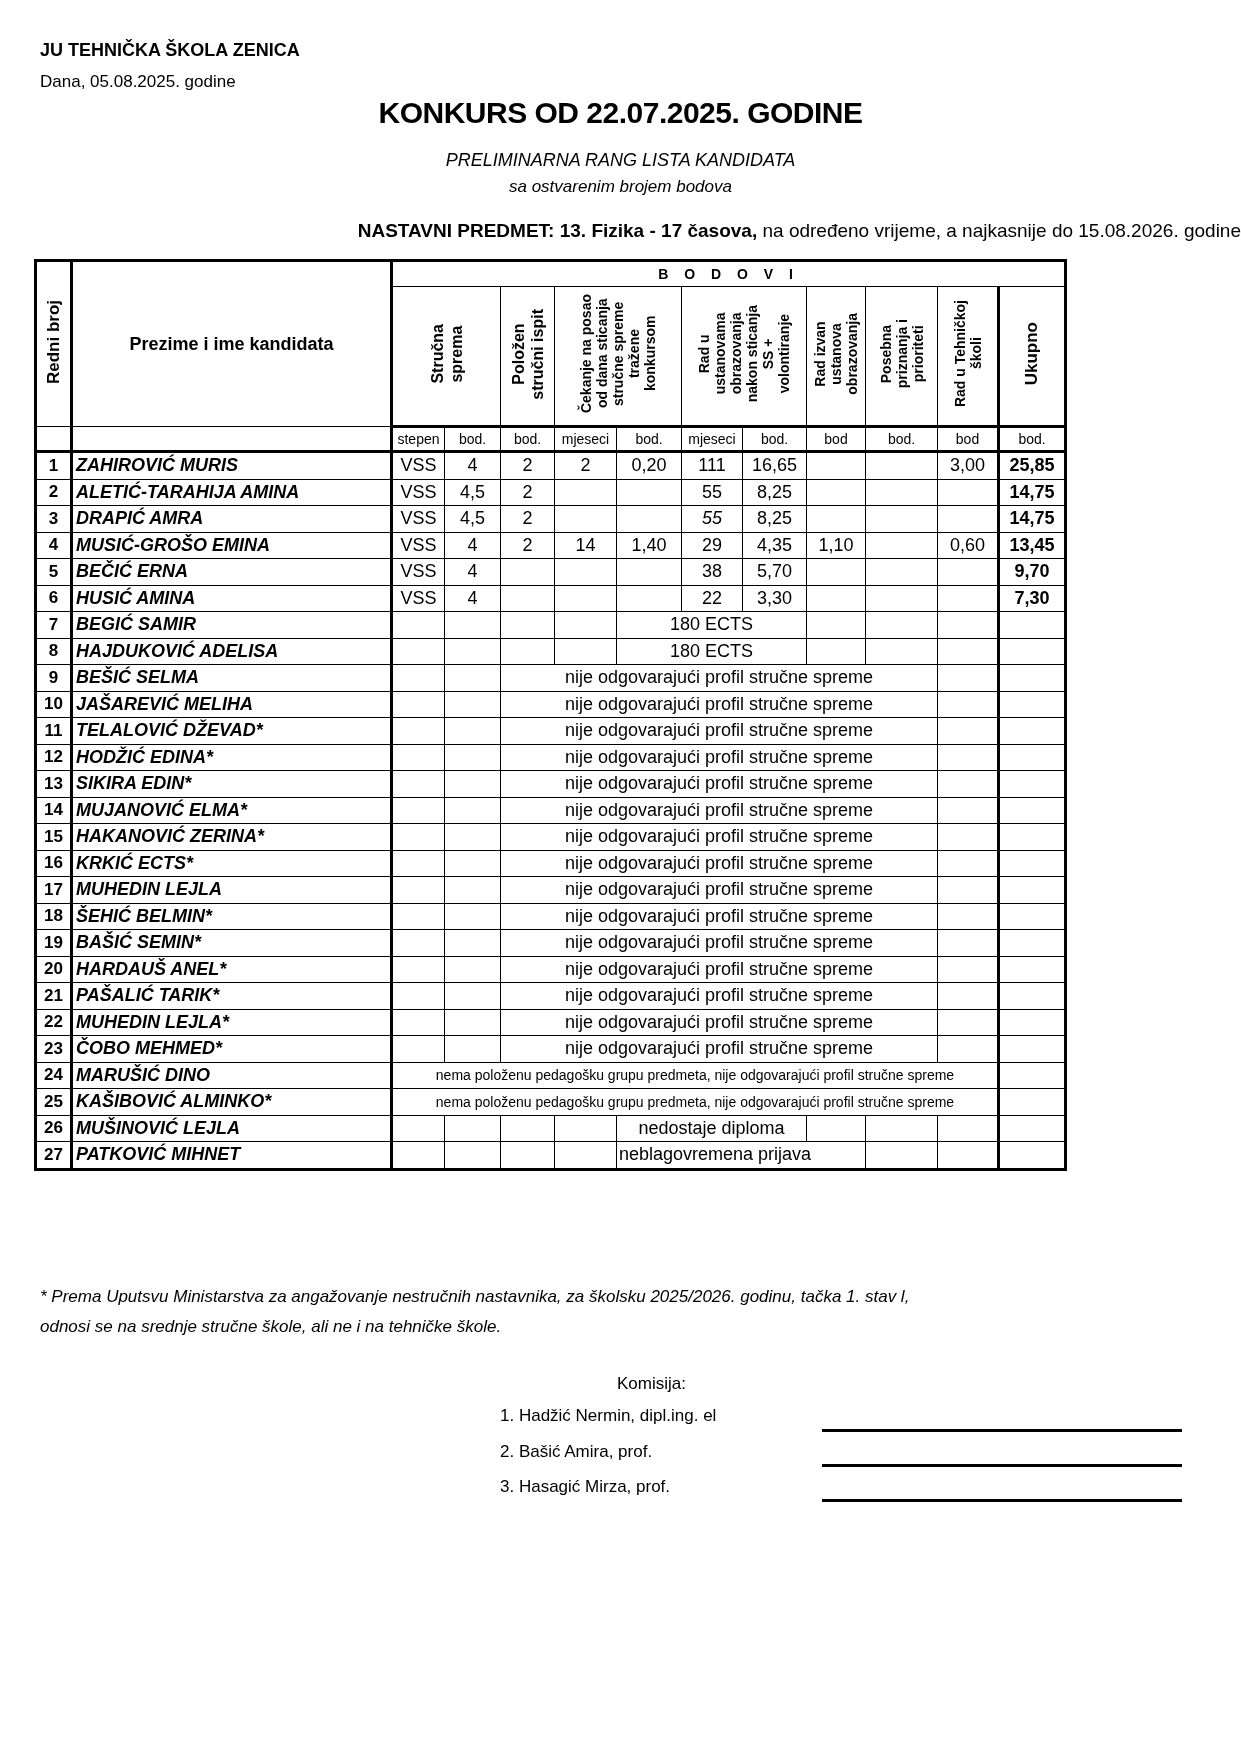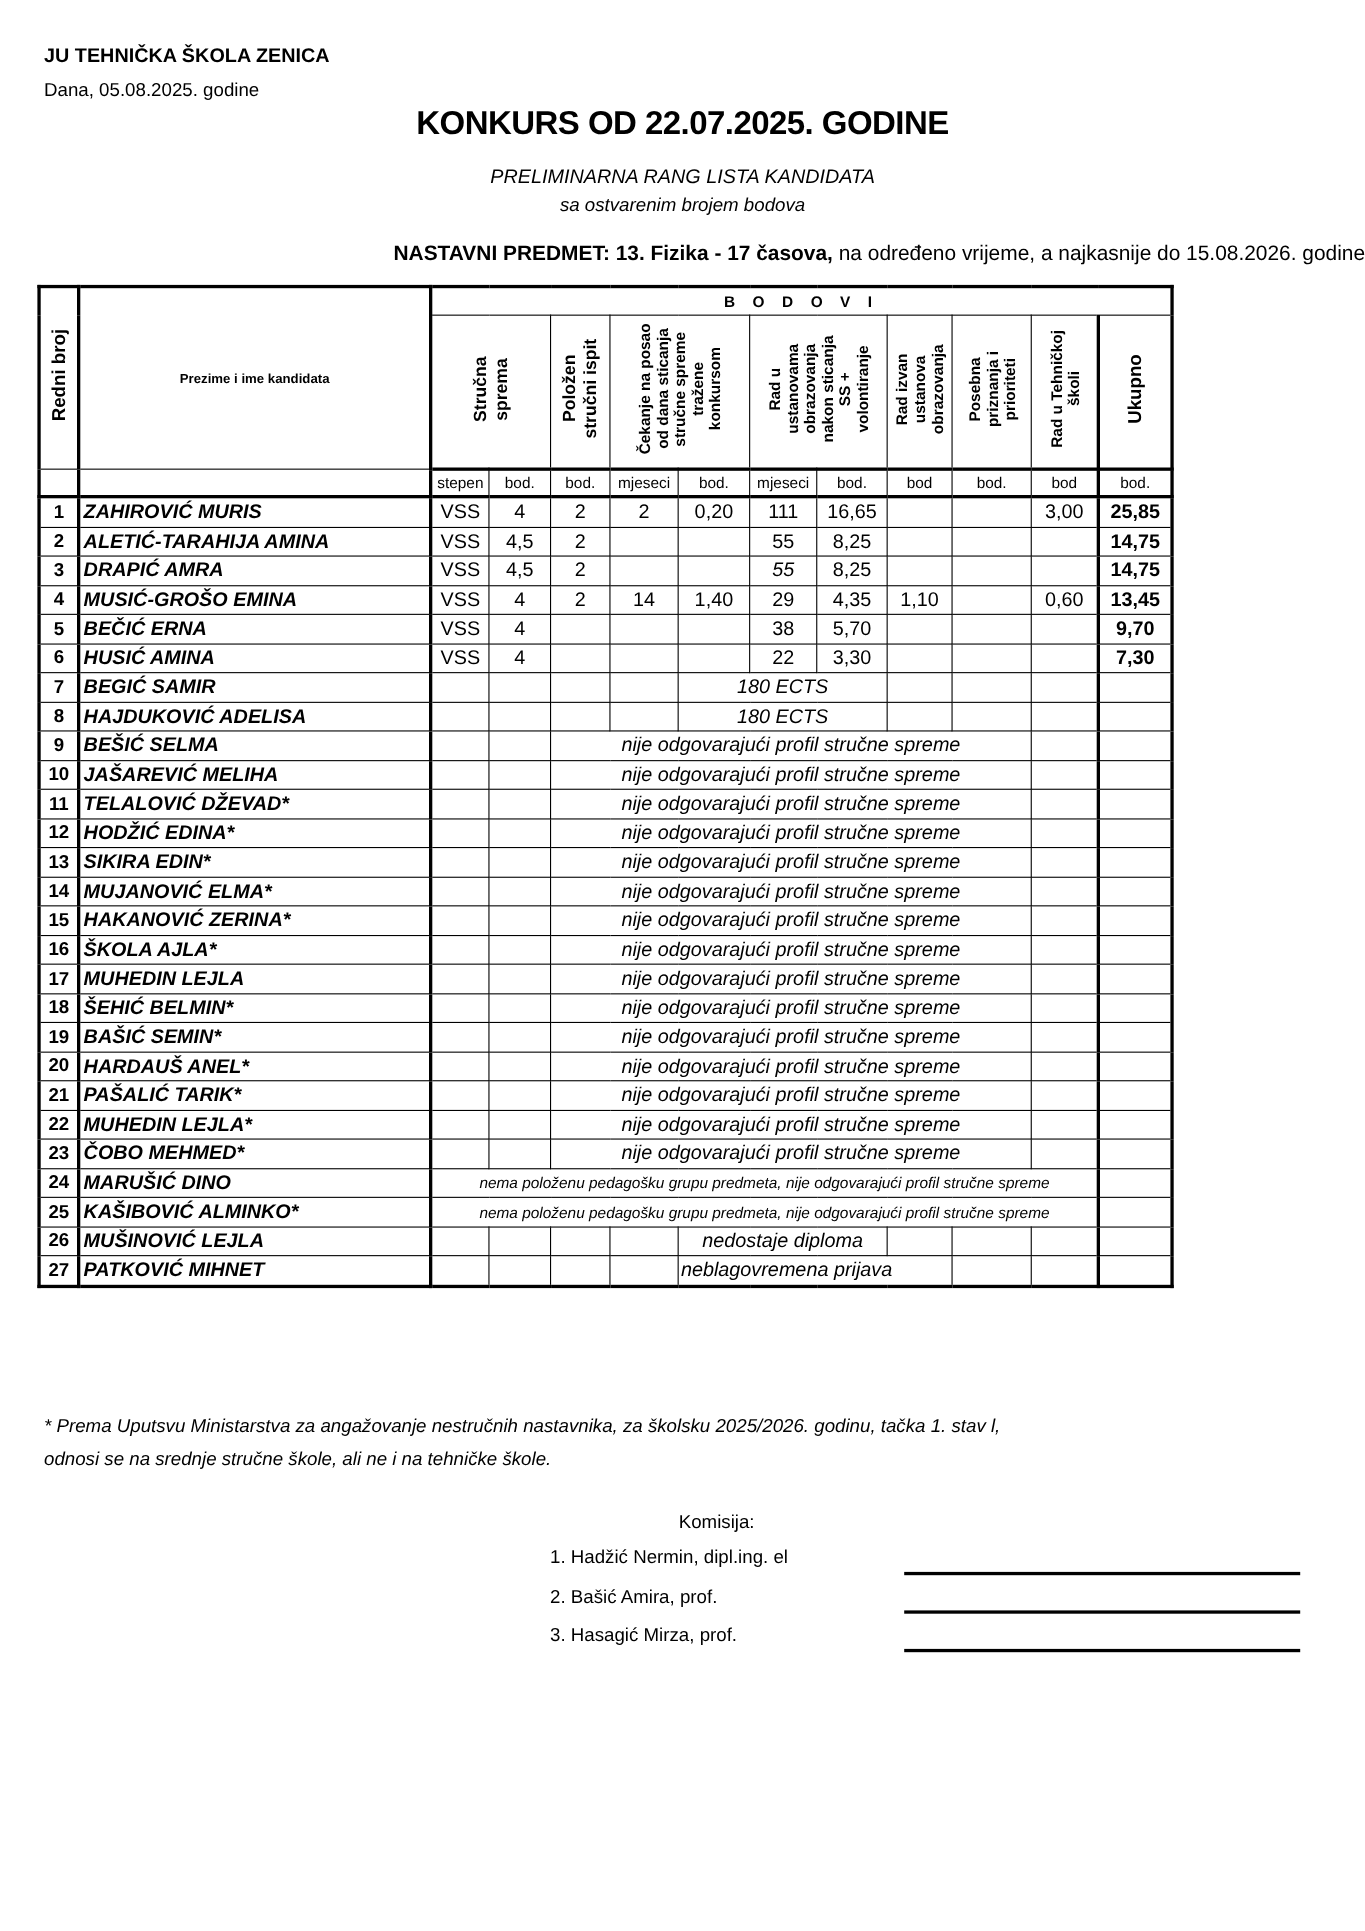--- a/index.html
+++ b/index.html
@@ -16,27 +16,27 @@
   table.rank td, table.rank th { border:1.5px solid #000; padding:0; text-align:center; vertical-align:middle; overflow:hidden; }
   table.rank .thick-l { border-left:3px solid #000; }
   table.rank .thick-r { border-right:3px solid #000; }
   table.rank tr.hdr-end td, table.rank tr.hdr-end th { border-bottom:3px solid #000; }
   .bodovi { font-weight:bold; font-size:14px; letter-spacing:6px; height:24px; }
   .vert { height:138px; }
   .vert .vt { writing-mode:vertical-rl; transform:rotate(180deg); display:inline-block; font-size:14px; line-height:16px; text-align:center; white-space:pre-line; }
   .vert .vt.big { font-size:16px; line-height:19px; }
   .vert .vt.bold { font-weight:bold; font-size:17px; }
   .redni .vt { font-weight:bold; font-size:17px; }
-  .namehdr { font-weight:bold; font-size:12px; }
+  .namehdr { font-weight:bold; font-size:18px; }
   .units td { font-size:14px; height:22px; }
   tr.row td { height:25.5px; font-size:18px; }
   td.num { font-weight:bold; font-size:17px !important; }
   td.name { text-align:left !important; font-style:italic; font-weight:bold; padding-left:3px !important; white-space:nowrap; font-size:18px; }
   td.total { font-weight:bold; }
-  td.note { font-style:italic; font-size:18px; white-space:nowrap; }
+  td.note { font-size:18px; white-space:nowrap; }
   td.note.small { font-size:14px; }
   td.it { font-style:italic; }
 
   .footnote { position:absolute; left:40px; top:1282px; font-style:italic; font-size:17px; line-height:30px; width:1180px; }
   .komisija-title { position:absolute; left:617px; top:1374px; font-size:17px; }
   .member { position:absolute; left:500px; font-size:17px; }
   .sigline { position:absolute; left:822px; width:360px; height:3px; background:#000; }
 </style>
 </head>
 <body>
@@ -287,21 +287,21 @@
         <td class="num thick-l thick-r">15</td>
         <td class="name thick-r">HAKANOVIĆ ZERINA*</td>
         <td></td>
         <td></td>
         <td class="note" colspan="7">nije odgovarajući profil stručne spreme</td>
         <td class="thick-r"></td>
         <td class="thick-r"></td>
       </tr>
       <tr class="row">
         <td class="num thick-l thick-r">16</td>
-        <td class="name thick-r">ŠKOLA AJLA*</td>
+        <td class="name thick-r">KRKIĆ ECTS*</td>
         <td></td>
         <td></td>
         <td class="note" colspan="7">nije odgovarajući profil stručne spreme</td>
         <td class="thick-r"></td>
         <td class="thick-r"></td>
       </tr>
       <tr class="row">
         <td class="num thick-l thick-r">17</td>
         <td class="name thick-r">MUHEDIN LEJLA</td>
         <td></td>

